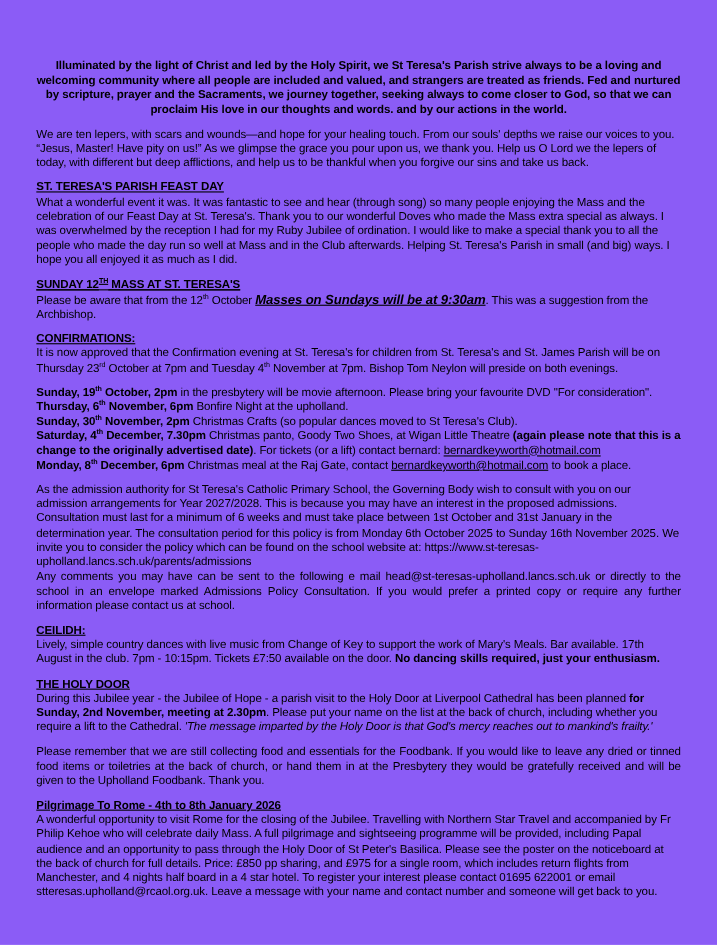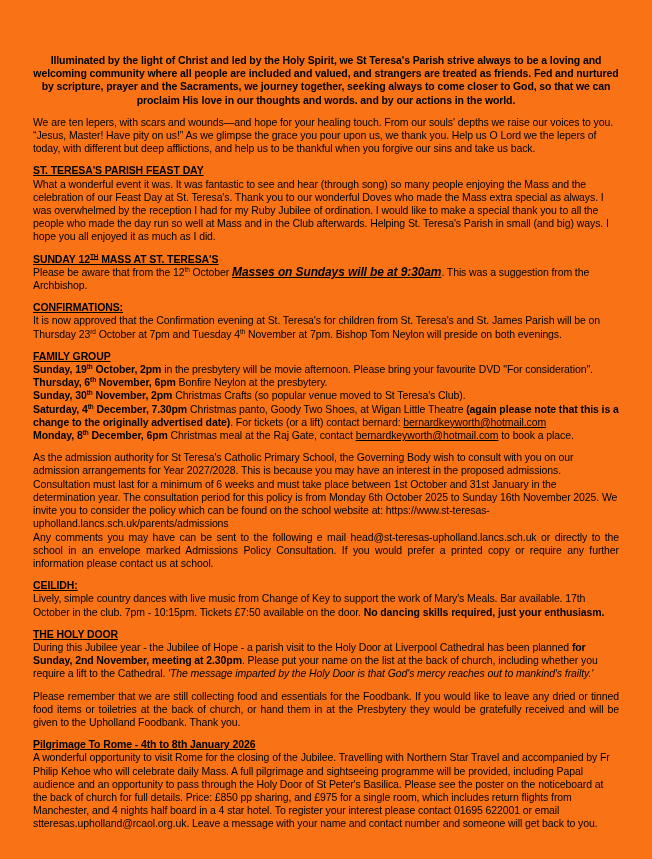--- a/index.html
+++ b/index.html
@@ -1,20 +1,20 @@
 <!DOCTYPE html>
 <html><head>
 <meta charset="utf-8">
 <style>
   html, body { margin: 0; padding: 0; background: #ffffff; }
   .page {
     width: 652px;
     height: 859px;
     box-sizing: border-box;
-    background: #f97316;
+    background: #8b5cf6;
     color: #000000;
     font-family: "Liberation Sans", sans-serif;
     font-size: 10.5px;
     line-height: 13.2px;
     letter-spacing: -0.1px;
     padding: 54px 33px 0 33px;
     overflow: hidden;
   }
   section { margin: 0 0 9px 0; }
   p { margin: 0; }
@@ -55,36 +55,35 @@
     <h2><span class="b u">SUNDAY 12</span><sup class="b u">TH</sup><span class="b u"> MASS AT ST. TERESA'S</span></h2>
     <p><span>Please be aware that from the 12</span><sup>th</sup><span> October </span><span class="b i u lg">Masses on Sundays will be at 9:30am</span><span>. This was a suggestion from the Archbishop.</span></p>
   </section>
 
   <section>
     <h2>CONFIRMATIONS:</h2>
     <p><span>It is now approved that the Confirmation evening at St. Teresa's for children from St. Teresa's and St. James Parish will be on Thursday 23</span><sup>rd</sup><span> October at 7pm and Tuesday 4</span><sup>th</sup><span> November at 7pm. Bishop Tom Neylon will preside on both evenings.</span></p>
   </section>
 
   <section>
-    <h2>FAMILY GROUP</h2>
     <p><span class="b">Sunday, 19</span><sup class="b">th</sup><span class="b"> October, 2pm</span><span> in the presbytery will be movie afternoon. Please bring your favourite DVD "For consideration".</span></p>
-    <p><span class="b">Thursday, 6</span><sup class="b">th</sup><span class="b"> November, 6pm</span><span> Bonfire Neylon at the presbytery.</span></p>
-    <p><span class="b">Sunday, 30</span><sup class="b">th</sup><span class="b"> November, 2pm</span><span> Christmas Crafts (so popular venue moved to St Teresa's Club).</span></p>
+    <p><span class="b">Thursday, 6</span><sup class="b">th</sup><span class="b"> November, 6pm</span><span> Bonfire Night at the upholland.</span></p>
+    <p><span class="b">Sunday, 30</span><sup class="b">th</sup><span class="b"> November, 2pm</span><span> Christmas Crafts (so popular dances moved to St Teresa's Club).</span></p>
     <p><span class="b">Saturday, 4</span><sup class="b">th</sup><span class="b"> December, 7.30pm</span><span> Christmas panto, Goody Two Shoes, at Wigan Little Theatre </span><span class="b">(again please note that this is a change to the originally advertised date)</span><span>. For tickets (or a lift) contact bernard: </span><span class="u">bernardkeyworth@hotmail.com</span></p>
     <p><span class="b">Monday, 8</span><sup class="b">th</sup><span class="b"> December, 6pm</span><span> Christmas meal at the Raj Gate, contact </span><span class="u">bernardkeyworth@hotmail.com</span><span> to book a place.</span></p>
   </section>
 
   <section>
     <p>As the admission authority for St Teresa's Catholic Primary School, the Governing Body wish to consult with you on our admission arrangements for Year 2027/2028. This is because you may have an interest in the proposed admissions. Consultation must last for a minimum of 6 weeks and must take place between 1st October and 31st January in the determination year. The consultation period for this policy is from Monday 6th October 2025 to Sunday 16th November 2025. We invite you to consider the policy which can be found on the school website at: https://www.st-teresas-upholland.lancs.sch.uk/parents/admissions</p>
     <p class="justify">Any comments you may have can be sent to the following e mail head@st-teresas-upholland.lancs.sch.uk  or directly to the school in an envelope marked Admissions Policy Consultation. If you would prefer a printed copy or require any further information please contact us at school.</p>
   </section>
 
   <section>
     <h2>CEILIDH:</h2>
-    <p><span>Lively, simple country dances with live music from Change of Key to support the work of Mary's Meals. Bar available. 17th October in the club. 7pm - 10:15pm. Tickets £7:50 available on the door. </span><span class="b">No dancing skills required, just your enthusiasm.</span></p>
+    <p><span>Lively, simple country dances with live music from Change of Key to support the work of Mary's Meals. Bar available. 17th August in the club. 7pm - 10:15pm. Tickets £7:50 available on the door. </span><span class="b">No dancing skills required, just your enthusiasm.</span></p>
   </section>
 
   <section>
     <h2>THE HOLY DOOR</h2>
     <p><span>During this Jubilee year - the Jubilee of Hope - a parish visit to the Holy Door at Liverpool Cathedral has been planned </span><span class="b">for Sunday, 2nd November, meeting at 2.30pm</span><span>.  Please put your name on the list at the back of church, including whether you require a lift to the Cathedral. </span><span class="i">'The message imparted by the Holy Door is that God's mercy reaches out to mankind's frailty.'</span></p>
   </section>
 
   <section>
     <p class="justify">Please remember that we are still collecting food and essentials for the Foodbank. If you would like to leave any dried or tinned food items or toiletries at the back of church, or hand them in at the Presbytery they would be gratefully received and will be given to the Upholland Foodbank. Thank you.</p>
   </section>

